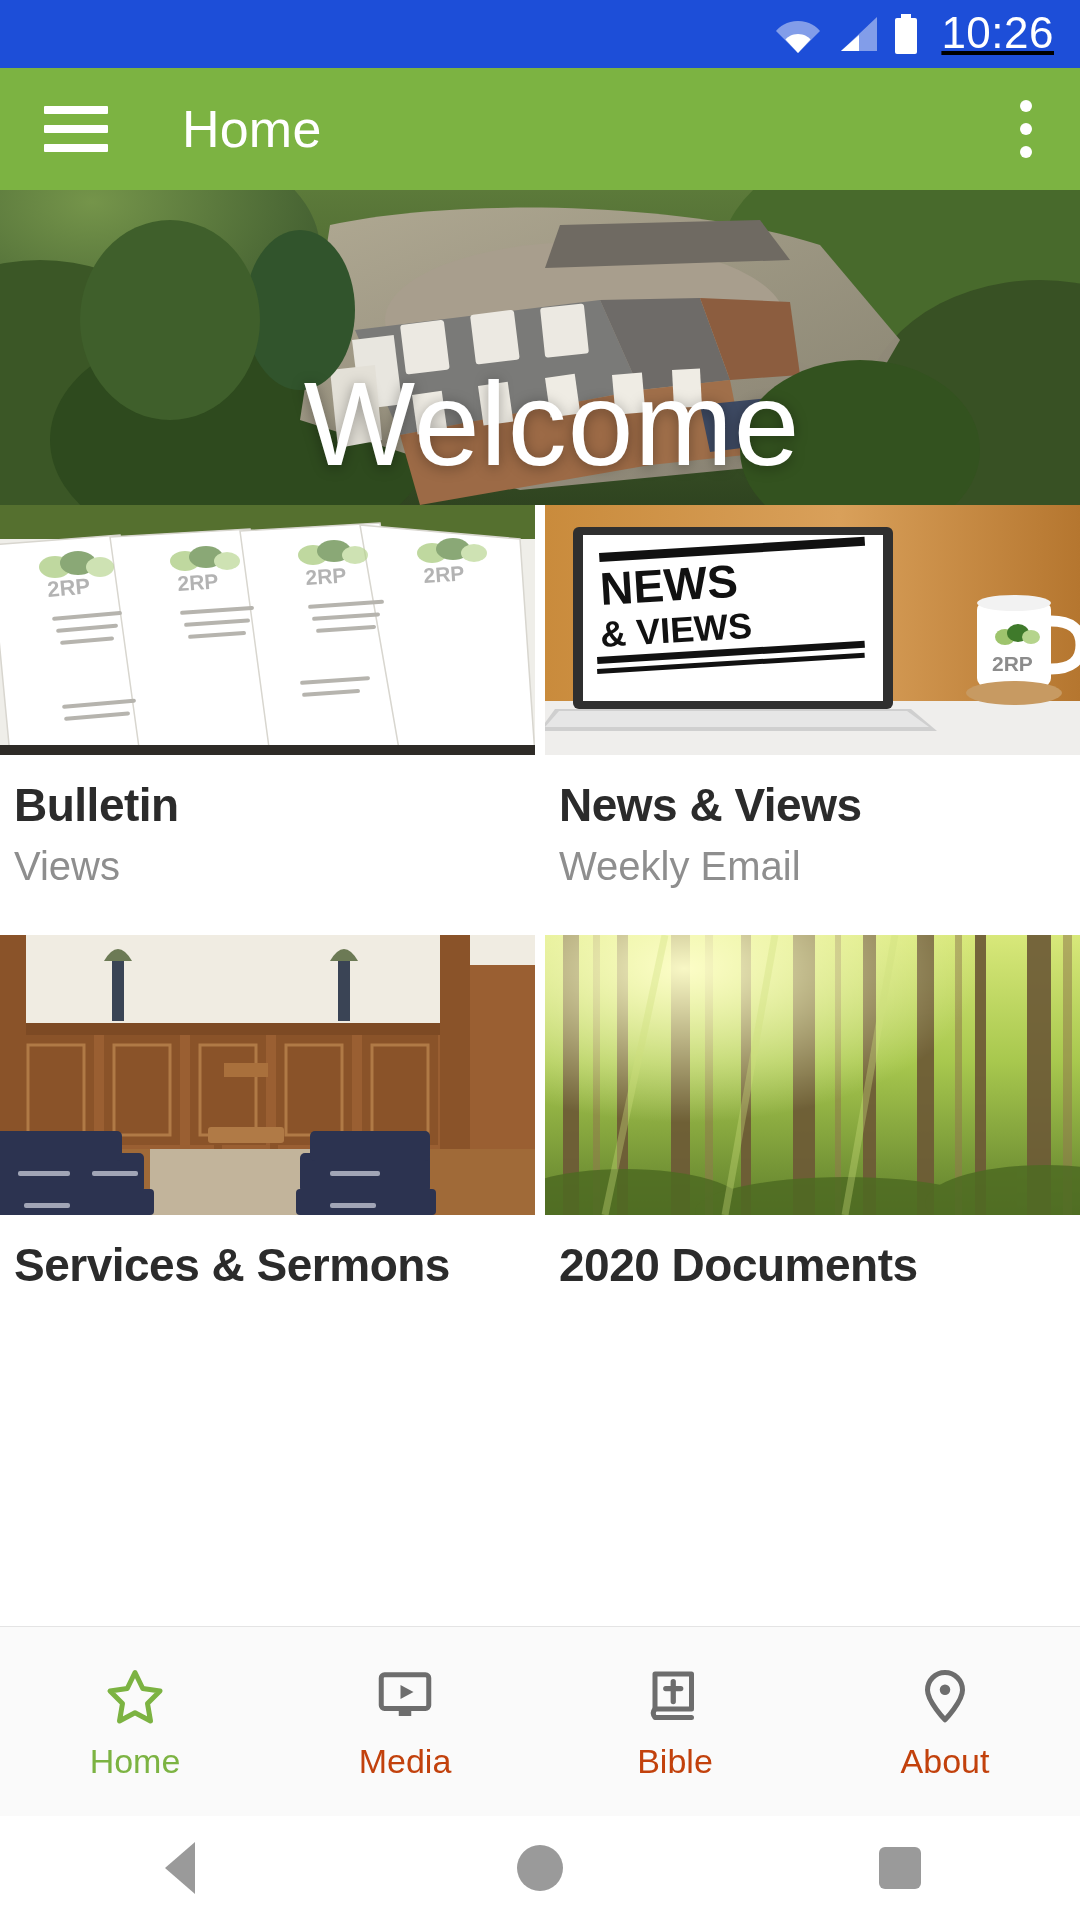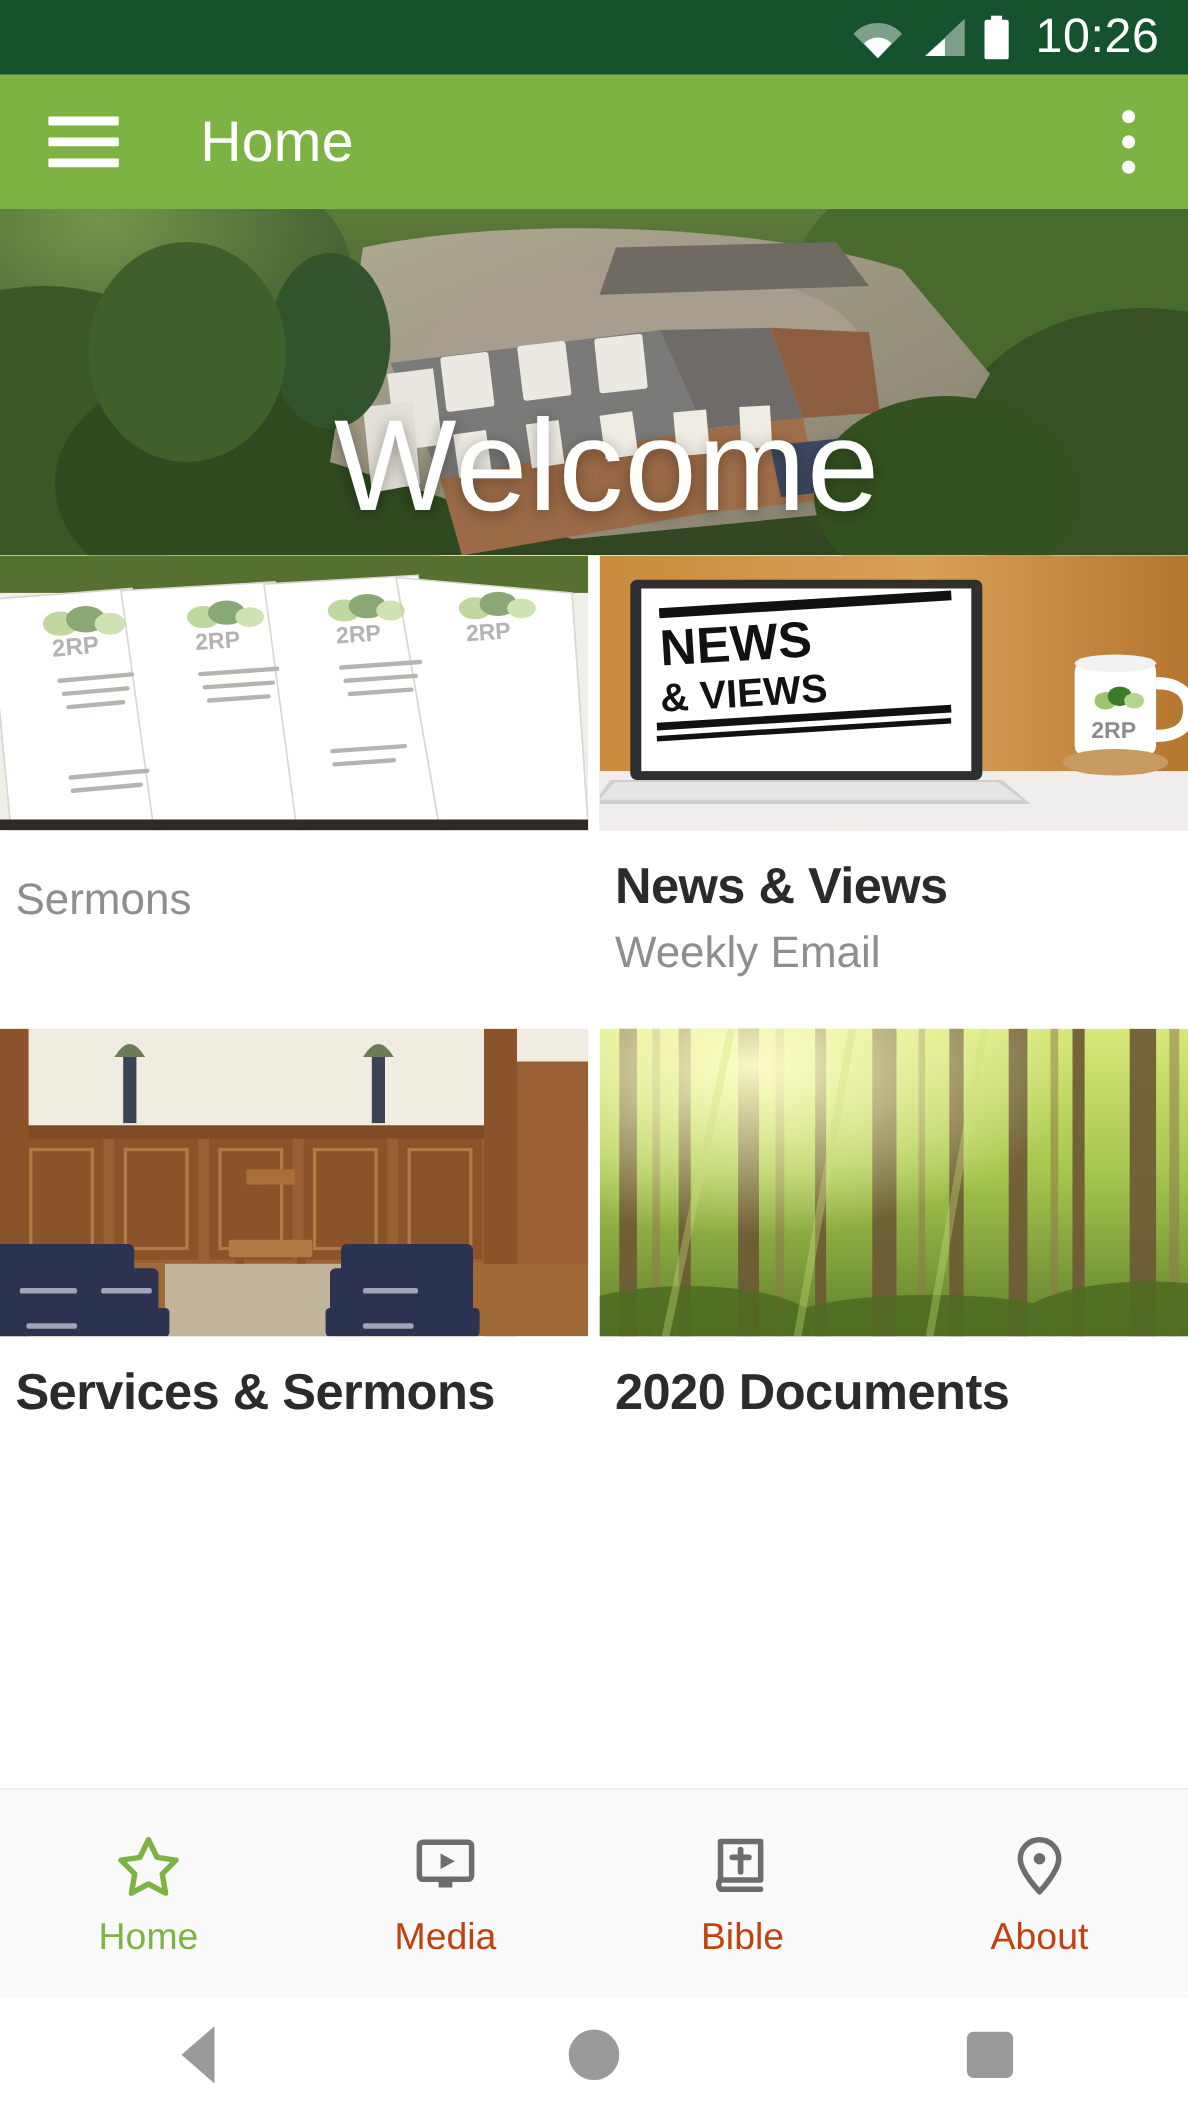--- a/index.html
+++ b/index.html
@@ -7,22 +7,22 @@
     width:1080px; height:1920px;
     background:#ffffff;
     font-family:"Liberation Sans", sans-serif;
     overflow:hidden;
   }
   #app { position:relative; width:1080px; height:1920px; background:#fff; }
 
   
   .status-bar {
     position:absolute; top:0; left:0; width:1080px; height:68px;
-    background:#14532d; display:flex; align-items:center;
-    justify-content:flex-end; padding-right:26px; gap:14px;
+    background:#1d4ed8; display:flex; align-items:center;
+    justify-content:flex-end; padding-right:26px; gap:14px;text-decoration:underline;
   }
   .sb-icon { display:block; }
   .sb-time {
     color:#ffffff; font-size:44px; letter-spacing:0.5px;
     font-family:"Liberation Sans", sans-serif; line-height:1;
     margin-left:8px; margin-top:-2px;
   }
 
   
   .app-bar {
@@ -237,21 +237,22 @@
             <rect x="316" y="124" width="60" height="4" rx="2" transform="rotate(-4 316 124)"></rect>
             <rect x="62" y="200" width="74" height="4" rx="2" transform="rotate(-5 62 200)"></rect>
             <rect x="64" y="212" width="66" height="4" rx="2" transform="rotate(-5 64 212)"></rect>
             <rect x="300" y="176" width="70" height="4" rx="2" transform="rotate(-4 300 176)"></rect>
             <rect x="302" y="188" width="58" height="4" rx="2" transform="rotate(-4 302 188)"></rect>
           </g>
           <rect x="0" y="240" width="535" height="10" fill="#2e2b27"></rect>
         </svg>
       </div>
       <div class="tile-text">
-        <div class="tile-sub">Sermons</div>
+        <div class="tile-title">Bulletin</div>
+        <div class="tile-sub">Views</div>
       </div>
     </div>
 
     <div class="tile gap"></div>
 
     <div class="tile right">
       <div class="tile-img">
         <svg width="535" height="250" viewBox="0 0 535 250" preserveAspectRatio="none">
           <defs>
             <linearGradient id="gDesk" x1="0" y1="0" x2="1" y2="0">

